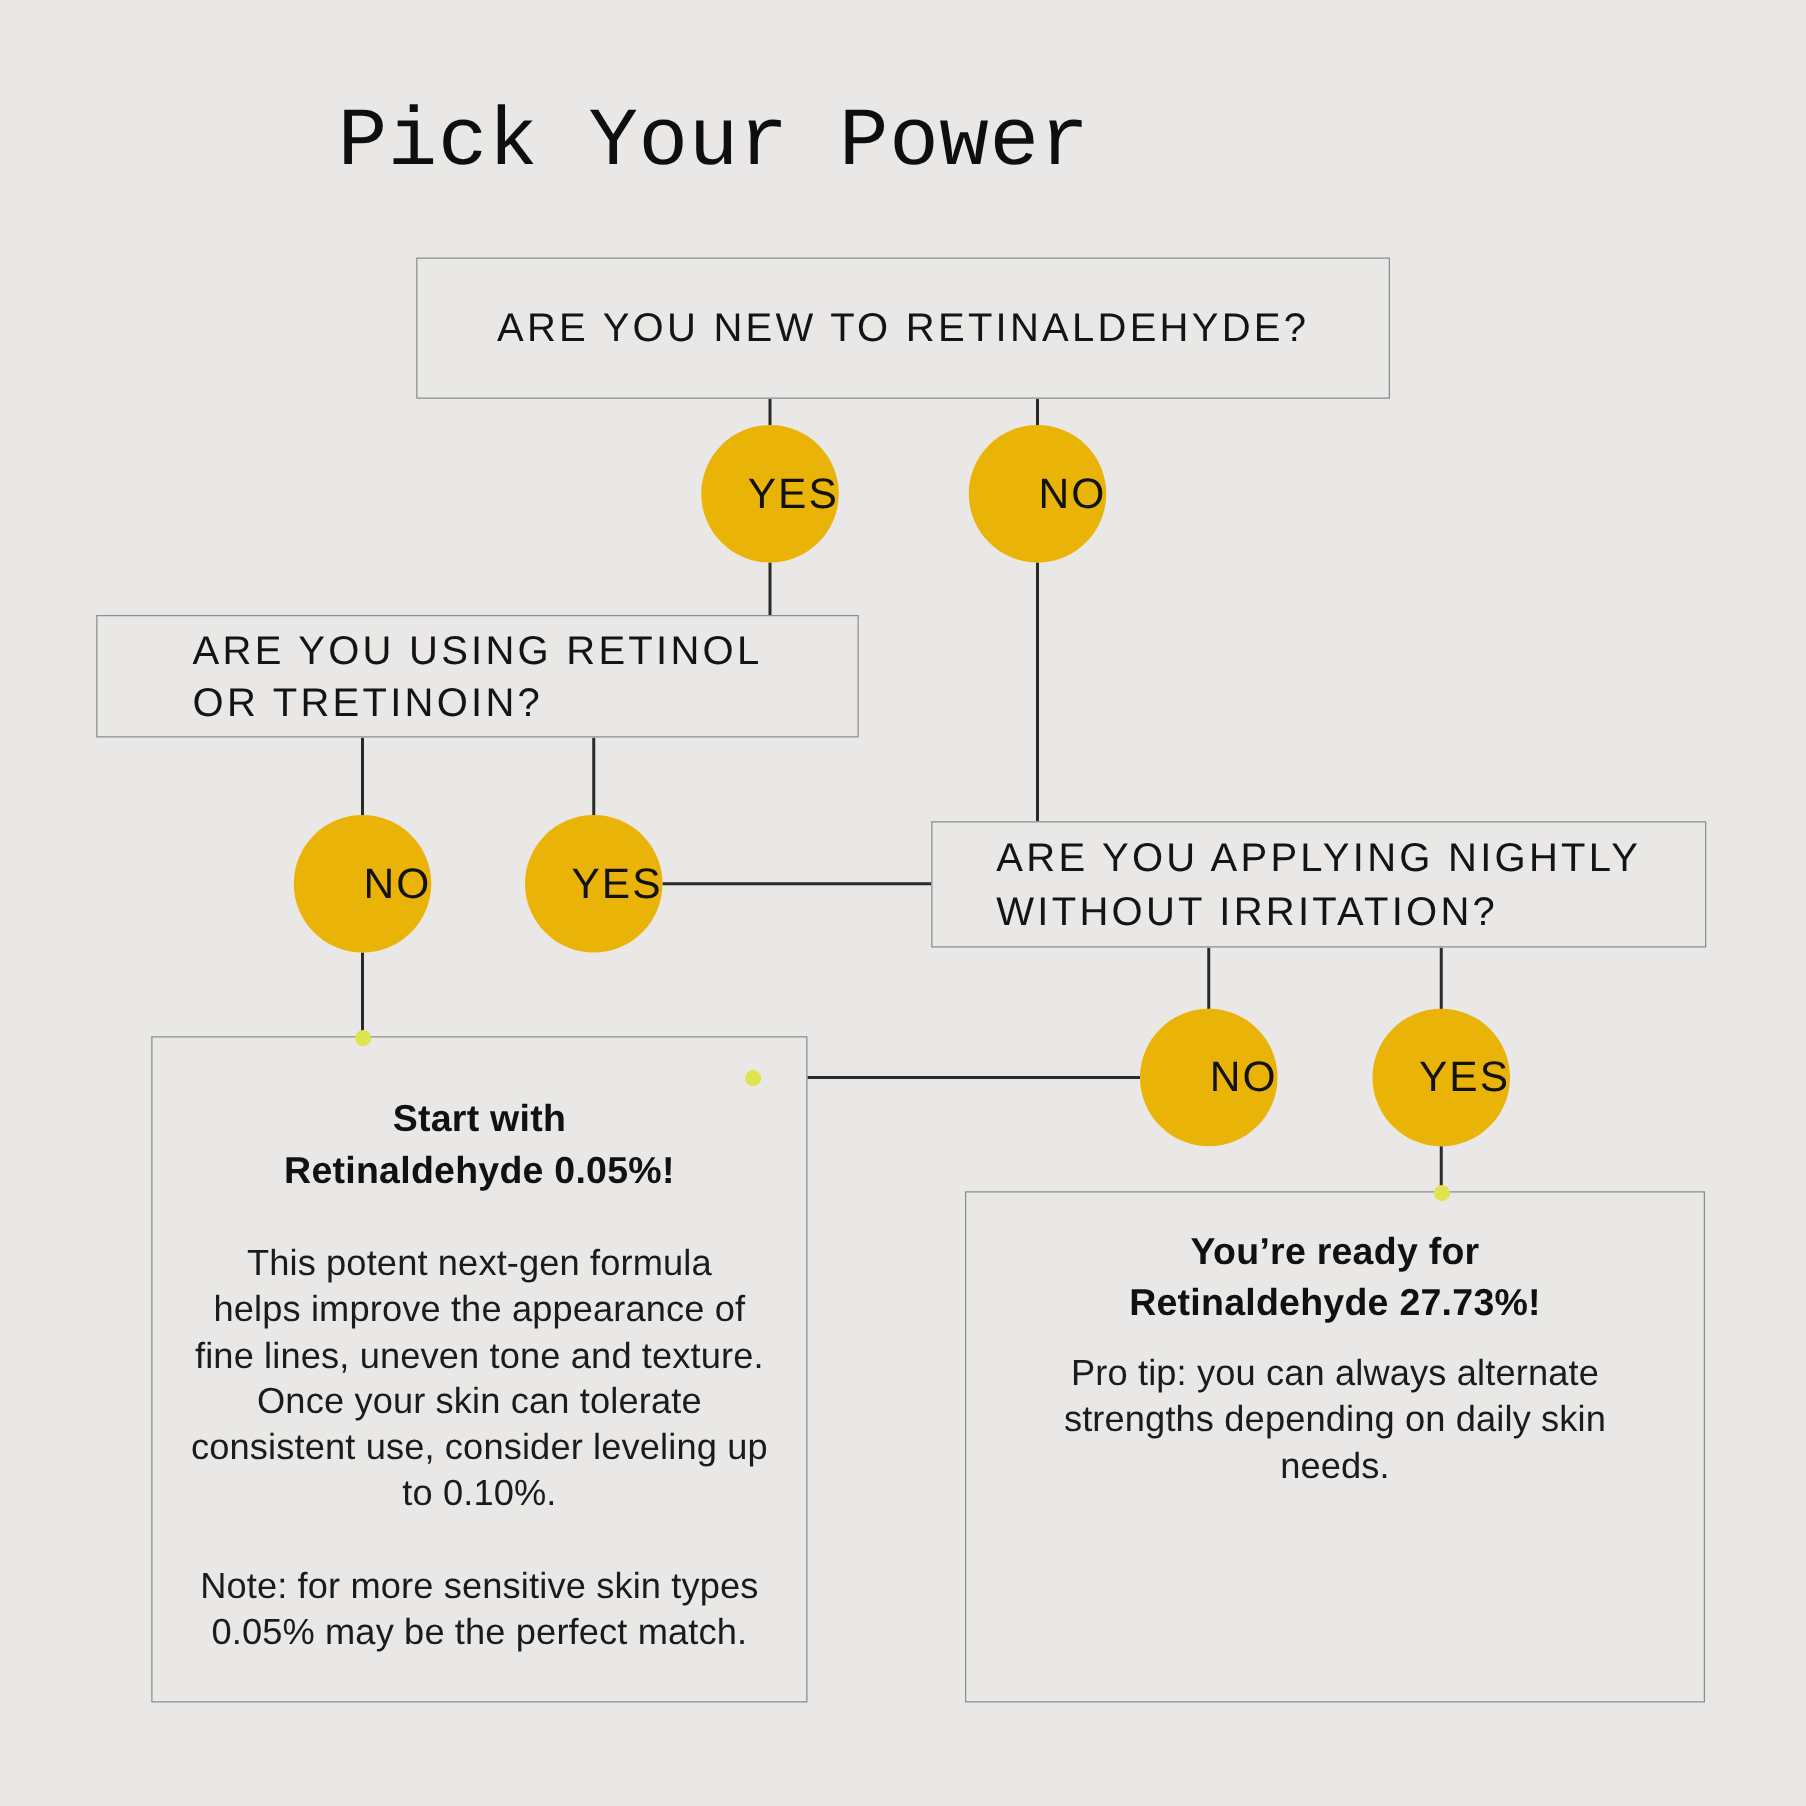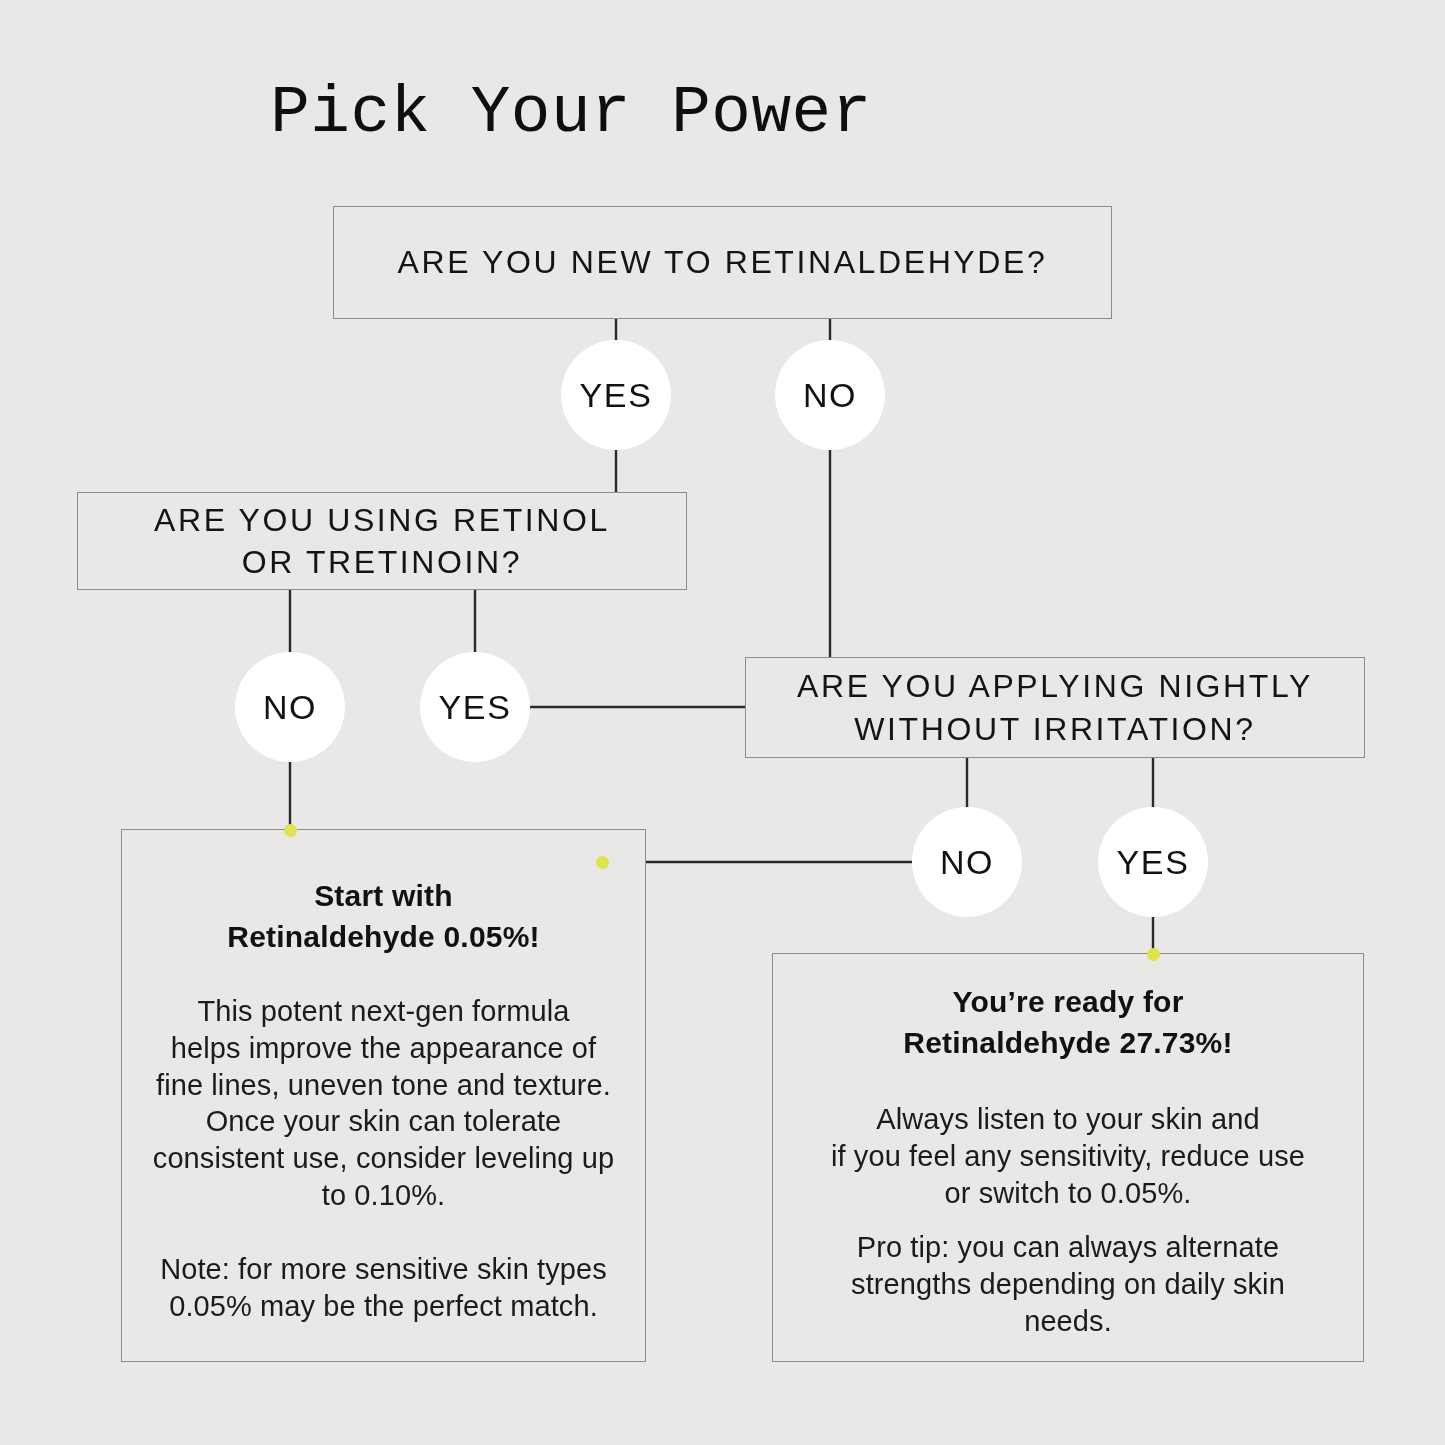--- a/index.html
+++ b/index.html
@@ -49,21 +49,21 @@
     background: #e9e8e6;
     display: flex;
     align-items: center;
     justify-content: center;
     z-index: 2;
   }
   .q-text {
     font-size: 32px;
     letter-spacing: 2.6px;
     line-height: 1.32;
-    text-align: center;
+    text-align: left;
     font-weight: 400;
     color: #141414;
     padding: 0 14px;
     white-space: pre-line;
   }
 
   #box-q1 { left: 333px; top: 206px; width: 779px; height: 113px; }
   #box-q2 { left: 77px;  top: 492px; width: 610px; height: 98px;  }
   #box-q3 { left: 745px; top: 657px; width: 620px; height: 101px; }
 
@@ -101,24 +101,24 @@
   }
   #box-r1 .result-body.p1 { margin-top: 36px; }
   #box-r1 .result-body.p2 { margin-top: 37px; }
   #box-r2 .result-body.p1 { margin-top: 38px; }
   #box-r2 .result-body.p2 { margin-top: 18px; }
 
   
   .answer-circle {
     position: absolute;
     border-radius: 50%;
-    background: #ffffff;
+    background: #eab308;
     display: flex;
     align-items: center;
-    justify-content: center;
+    justify-content: flex-end;
     z-index: 3;
   }
   .answer-circle span {
     font-size: 34px;
     letter-spacing: 1.6px;
     color: #121212;
     font-weight: 400;
   }
   #circ-a1 { left: 561px;  top: 340px; width: 110px; height: 110px; }
   #circ-a2 { left: 775px;  top: 340px; width: 110px; height: 110px; }
@@ -212,23 +212,20 @@
 Once your skin can tolerate
 consistent use, consider leveling up
 to 0.10%.</div>
     <div class="result-body p2">Note: for more sensitive skin types
 0.05% may be the perfect match.</div>
   </div>
 
   <div class="result-box" id="box-r2">
     <div class="result-heading">You’re ready for
 Retinaldehyde 27.73%!</div>
-    <div class="result-body p1">Always listen to your skin and
-if you feel any sensitivity, reduce use
-or switch to 0.05%.</div>
     <div class="result-body p2">Pro tip: you can always alternate
 strengths depending on daily skin
 needs.</div>
   </div>
 
   <div class="junction-dot" style="left:284px; top:824px;"></div>
   <div class="junction-dot" style="left:596px; top:856px;"></div>
   <div class="junction-dot" style="left:1147px; top:948px;"></div>
 
 </div>

